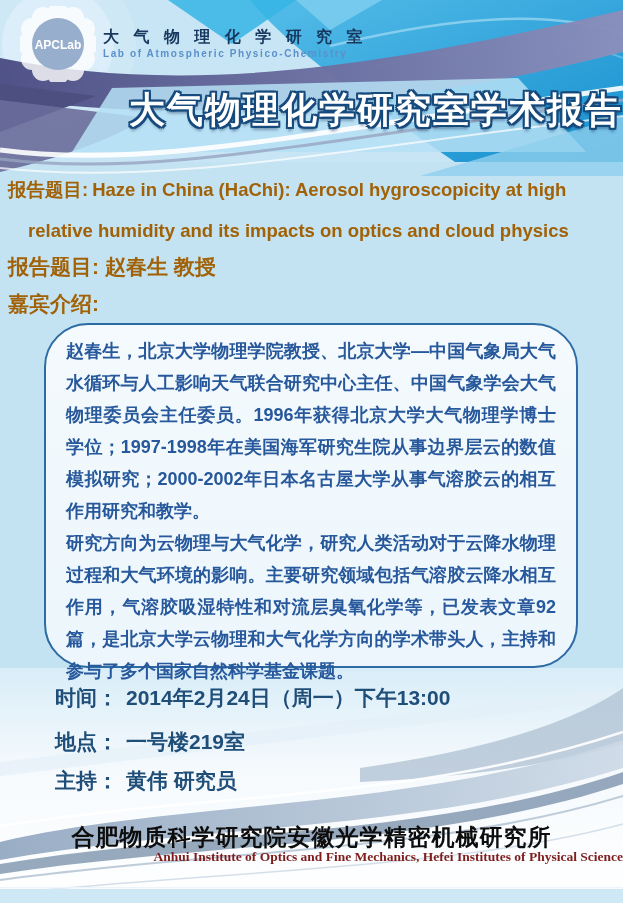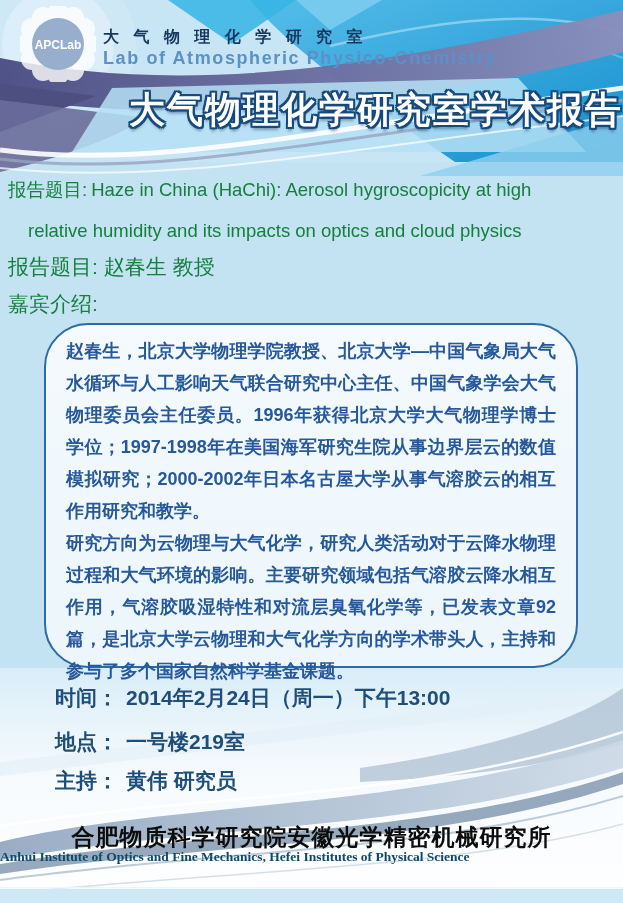--- a/index.html
+++ b/index.html
@@ -11,36 +11,36 @@
   .bg{position:absolute;left:0;top:0;width:623px;height:903px;display:block;}
   .abs{position:absolute;}
 
   
   .logo-wrap{left:20px;top:6px;width:76px;height:76px;}
   .labname-cn{
     left:103px;top:27px;color:#17375e;font-weight:bold;font-size:16px;
     letter-spacing:5px;white-space:nowrap;
   }
   .labname-en{
-    left:103px;top:48px;color:#5b90c9;font-weight:bold;font-size:18px;
+    left:103px;top:48px;color:#5b90c9;font-weight:bold;font-size:10px;
     letter-spacing:1.6px;white-space:nowrap;text-align:right;
   }
   .banner-title{
     left:0;top:86px;width:623px;text-align:right;
     color:#ffffff;font-weight:bold;font-size:36px;letter-spacing:2px;white-space:nowrap;
     text-shadow:
       -2px -2px 0 #164a7c, 2px -2px 0 #164a7c,
       -2px  2px 0 #164a7c, 2px  2px 0 #164a7c,
        0   -2px 0 #164a7c, 0    2px 0 #164a7c,
       -2px  0   0 #164a7c, 2px  0   0 #164a7c,
        0    4px 3px rgba(15,40,85,.45);
   }
 
   
-  .navy{color:#15803d;font-weight:normal;}
+  .navy{color:#a16207;font-weight:bold;}
   .topic-line1{left:8px;top:177px;font-size:18.5px;white-space:nowrap;}
   .topic-line1 .lbl{margin-right:4px;}
   .topic-line2{left:28px;top:220px;font-size:18.5px;white-space:nowrap;}
   .guest-line{left:8px;top:253px;font-size:21px;white-space:nowrap;}
   .guest-line .lbl{margin-right:6px;}
   .intro-line{left:8px;top:290px;font-size:21px;white-space:nowrap;}
 
   .bio-box{
     left:44px;top:323px;width:534px;height:345px;box-sizing:border-box;
     border:2.5px solid #2c6ba3;border-radius:44px;
@@ -58,21 +58,21 @@
   .sched-place{left:55px;top:728px;}
   .sched-host{left:55px;top:767px;text-align:right;}
 
   
   .inst-cn{
     left:0;top:822px;width:623px;text-align:center;color:#0d0d0d;
     font-family:"Liberation Serif","DejaVu Serif",serif;
     font-weight:bold;font-size:23px;letter-spacing:1px;white-space:nowrap;
   }
   .inst-en{
-    left:0;top:849px;width:623px;text-align:left;color:#0c4a6e;
+    left:0;top:849px;width:623px;text-align:right;color:#7f1d1d;
     font-family:"Liberation Serif","DejaVu Serif",serif;
     font-weight:bold;font-size:13.5px;white-space:nowrap;
   }
 </style>
 </head>
 <body>
 
 <div class="poster">
 
   <svg class="bg" viewBox="0 0 623 903" width="623" height="903">

